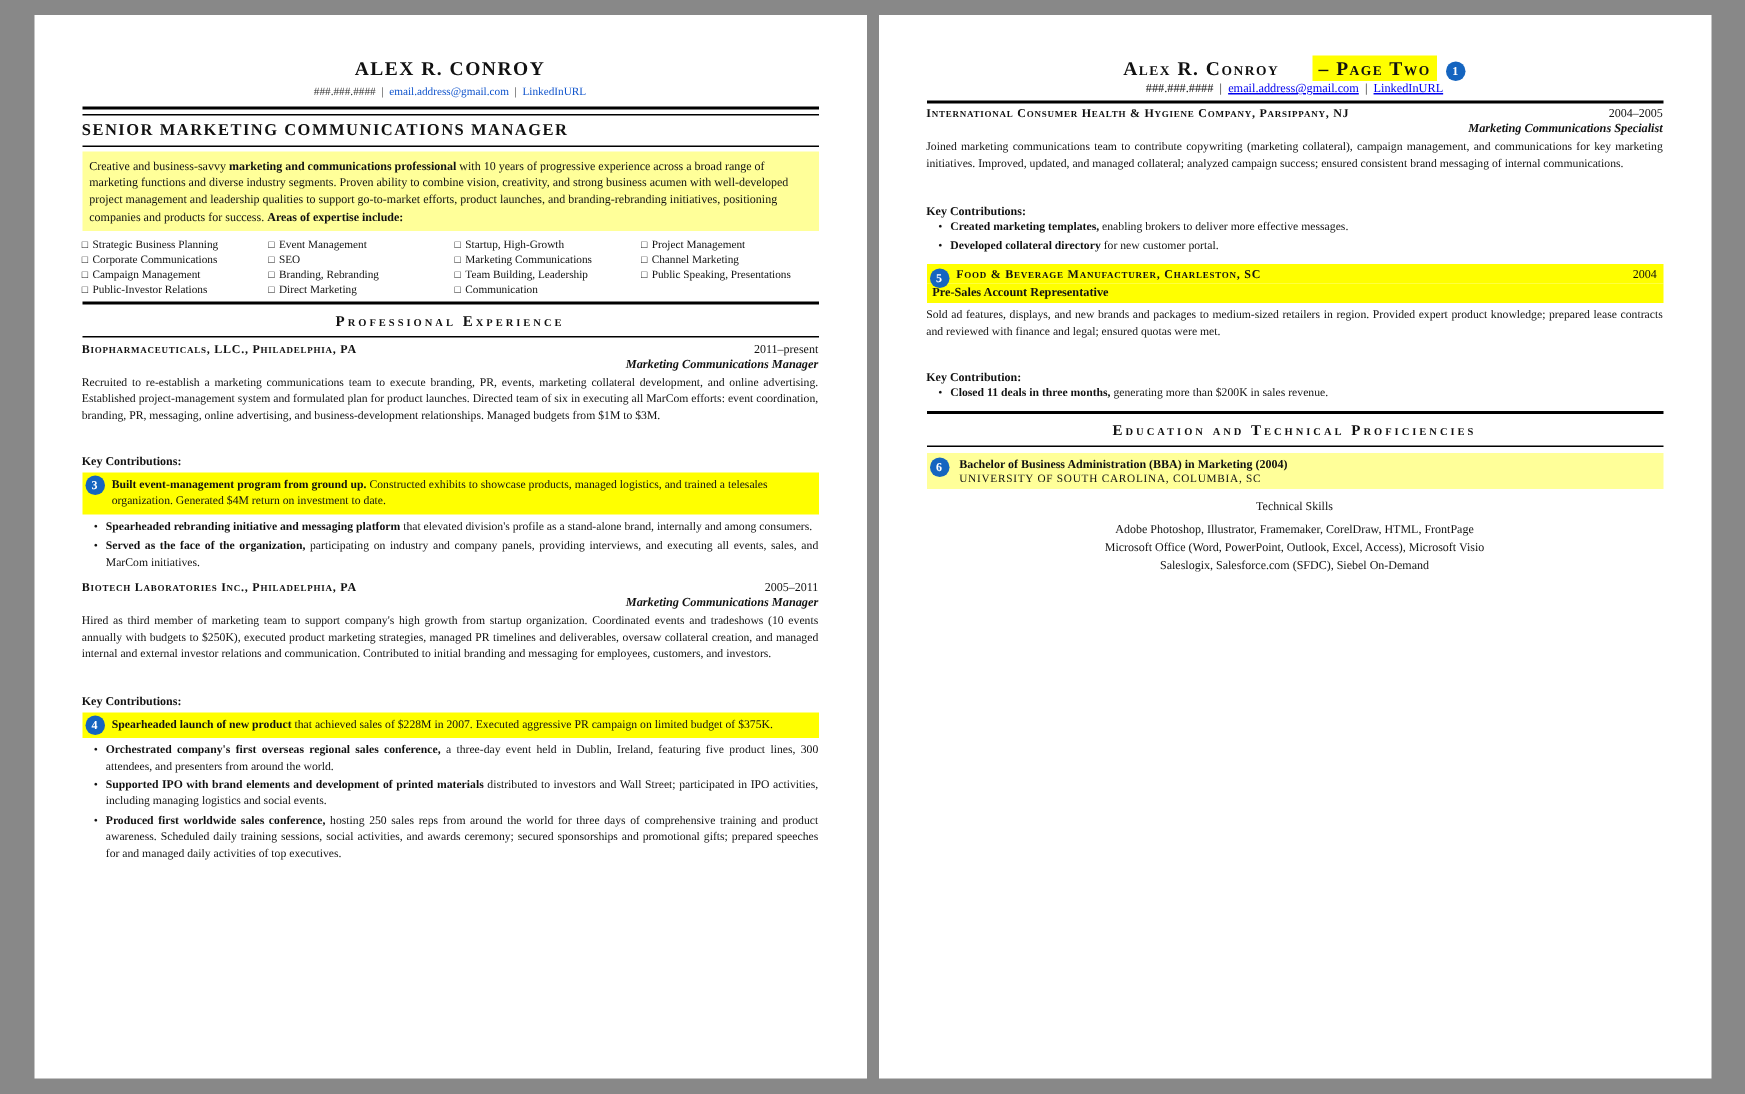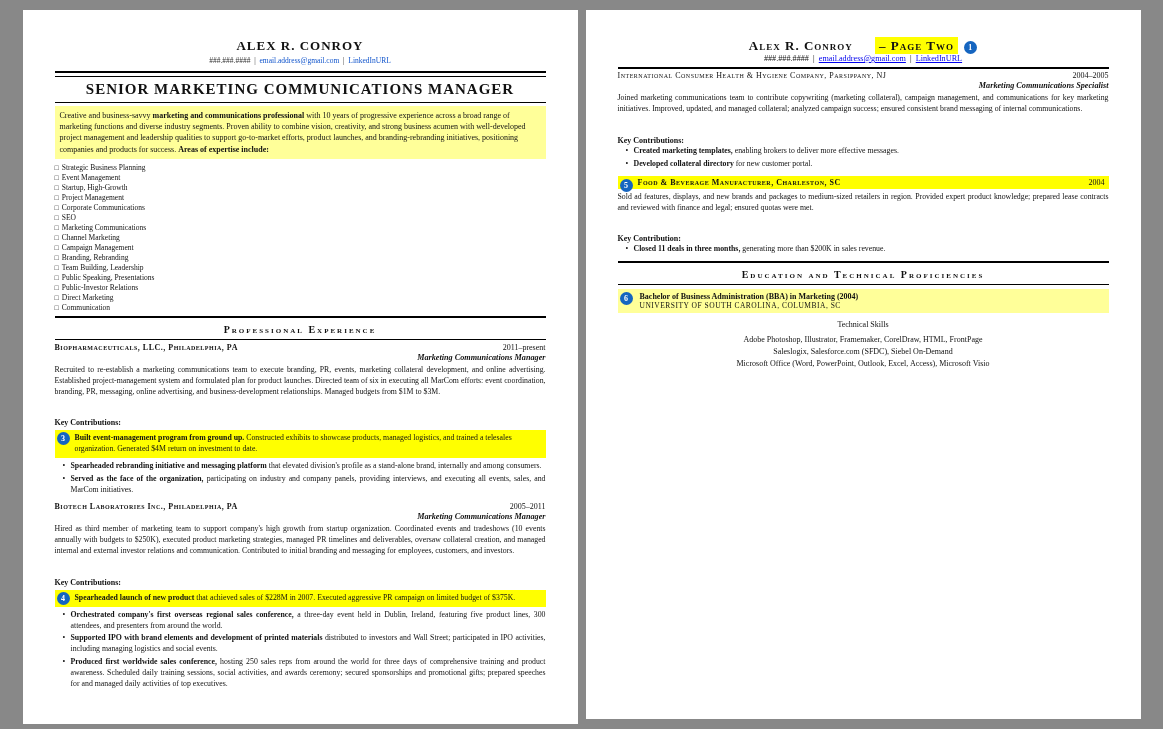--- a/index.html
+++ b/index.html
@@ -61,40 +61,40 @@
       font-size: 10px;
       font-variant: small-caps;
       font-weight: bold;
       letter-spacing: 2px;
       margin: 6px 0 4px 0;
     }
     .highlight-yellow {
       background-color: #FFFF00;
     }
     .job-title-main {
-      text-align: center;
-      font-size: 15px;
+      text-align: left;
+      font-size: 11px;
       font-weight: bold;
       letter-spacing: 1px;
       text-transform: uppercase;
       margin: 4px 0;
     }
     .summary-block {
       background-color: #FFFF99;
       padding: 4px 5px;
       font-size: 8px;
       line-height: 1.4;
       margin-bottom: 4px;
     }
     .summary-block strong {
       font-weight: bold;
     }
     .expertise-grid {
       display: grid;
-      grid-template-columns: 1fr;
+      grid-template-columns: 1fr 1fr 1fr 1fr;
       gap: 1px 6px;
       margin: 4px 0;
       font-size: 7.5px;
     }
     .expertise-item {
       display: flex;
       align-items: flex-start;
       gap: 3px;
     }
     .expertise-item::before {
@@ -200,21 +200,21 @@
       font-weight: bold;
       letter-spacing: 1px;
       font-variant: small-caps;
     }
     .page2-header h1 .page-two {
       background: #FFFF00;
       padding: 1px 3px;
     }
     .p2-company {
       font-variant: small-caps;
-      font-weight: normal;
+      font-weight: bold;
       font-size: 8px;
       letter-spacing: 0.5px;
     }
     .edu-block {
       background: #FFFF99;
       padding: 3px 5px;
       font-size: 8px;
       margin: 3px 0;
     }
     .edu-degree {
@@ -368,20 +368,23 @@
       </ul>
     </div>
 
     <div class="experience-entry">
       <div style="position:relative;">
         <div class="food-company-highlight" style="display:flex; justify-content: space-between; align-items: center; padding: 2px 4px 2px 20px; background:#FFFF00;">
           <span class="badge badge-blue" style="left:2px; top:3px; font-size:8px; width:13px; height:13px;">5</span>
           <span class="p2-company" style="font-variant:small-caps; font-weight:bold; font-size:8px;">Food &amp; Beverage Manufacturer, <span style="font-variant:small-caps;">Charleston, SC</span></span>
           <span class="exp-dates">2004</span>
         </div>
+        <div style="background:#FFFF00; padding: 1px 4px 3px 4px;">
+          <span class="pre-sales-highlight">Pre-Sales Account Representative</span>
+        </div>
       </div>
       <div class="exp-desc">
         Sold ad features, displays, and new brands and packages to medium-sized retailers in region. Provided expert product knowledge; prepared lease contracts and reviewed with finance and legal; ensured quotas were met.
       </div>
       <div class="key-contributions">Key Contribution:</div>
       <ul class="contributions-list">
         <li><strong>Closed 11 deals in three months,</strong> generating more than $200K in sales revenue.</li>
       </ul>
     </div>
 
@@ -393,17 +396,17 @@
       <div class="edu-block" style="padding-left: 22px; background:#FFFF99;">
         <span class="badge badge-blue" style="left:2px; top:3px; font-size:8px; width:13px; height:13px;">6</span>
         <div class="edu-degree">Bachelor of Business Administration (BBA) in Marketing (2004)</div>
         <div class="edu-school">University of South Carolina, Columbia, SC</div>
       </div>
     </div>
 
     <div style="margin-top: 6px;">
       <div class="tech-skills" style="font-weight:normal; margin-bottom:3px;">Technical Skills</div>
       <div class="tech-skills">Adobe Photoshop, Illustrator, Framemaker, CorelDraw, HTML, FrontPage</div>
+      <div class="tech-skills">Microsoft Office (Word, PowerPoint, Outlook, Excel, Access), Microsoft Visio</div>
       <div class="tech-skills">Saleslogix, Salesforce.com (SFDC), Siebel On-Demand</div>
-      <div class="tech-skills">Microsoft Office (Word, PowerPoint, Outlook, Excel, Access), Microsoft Visio</div>
     </div>
   </div>
 </div>
 
 </body></html>

